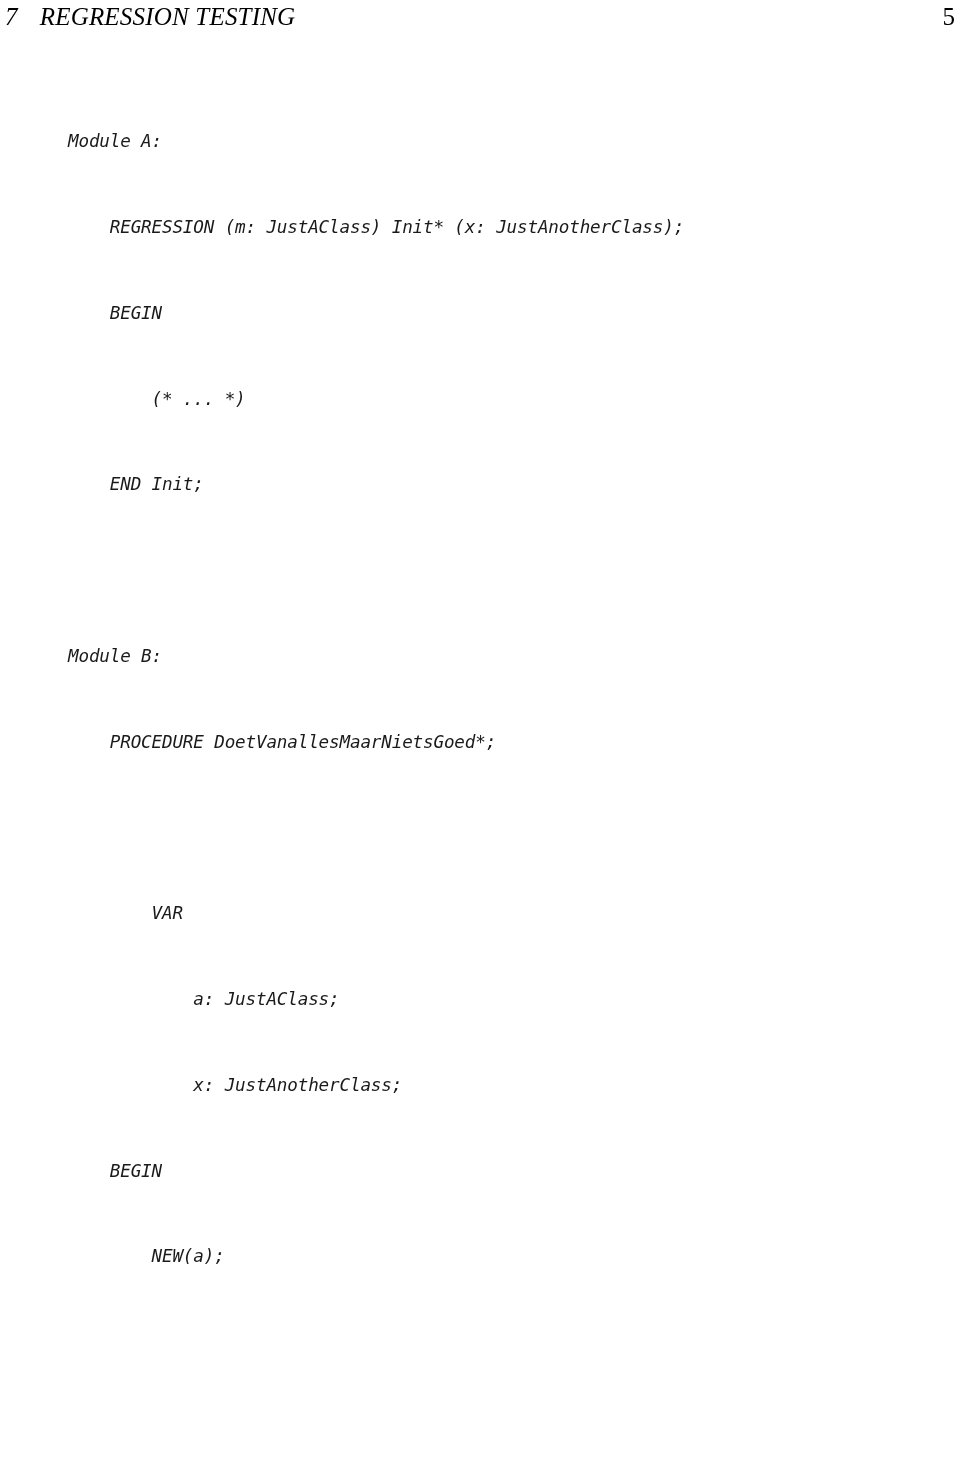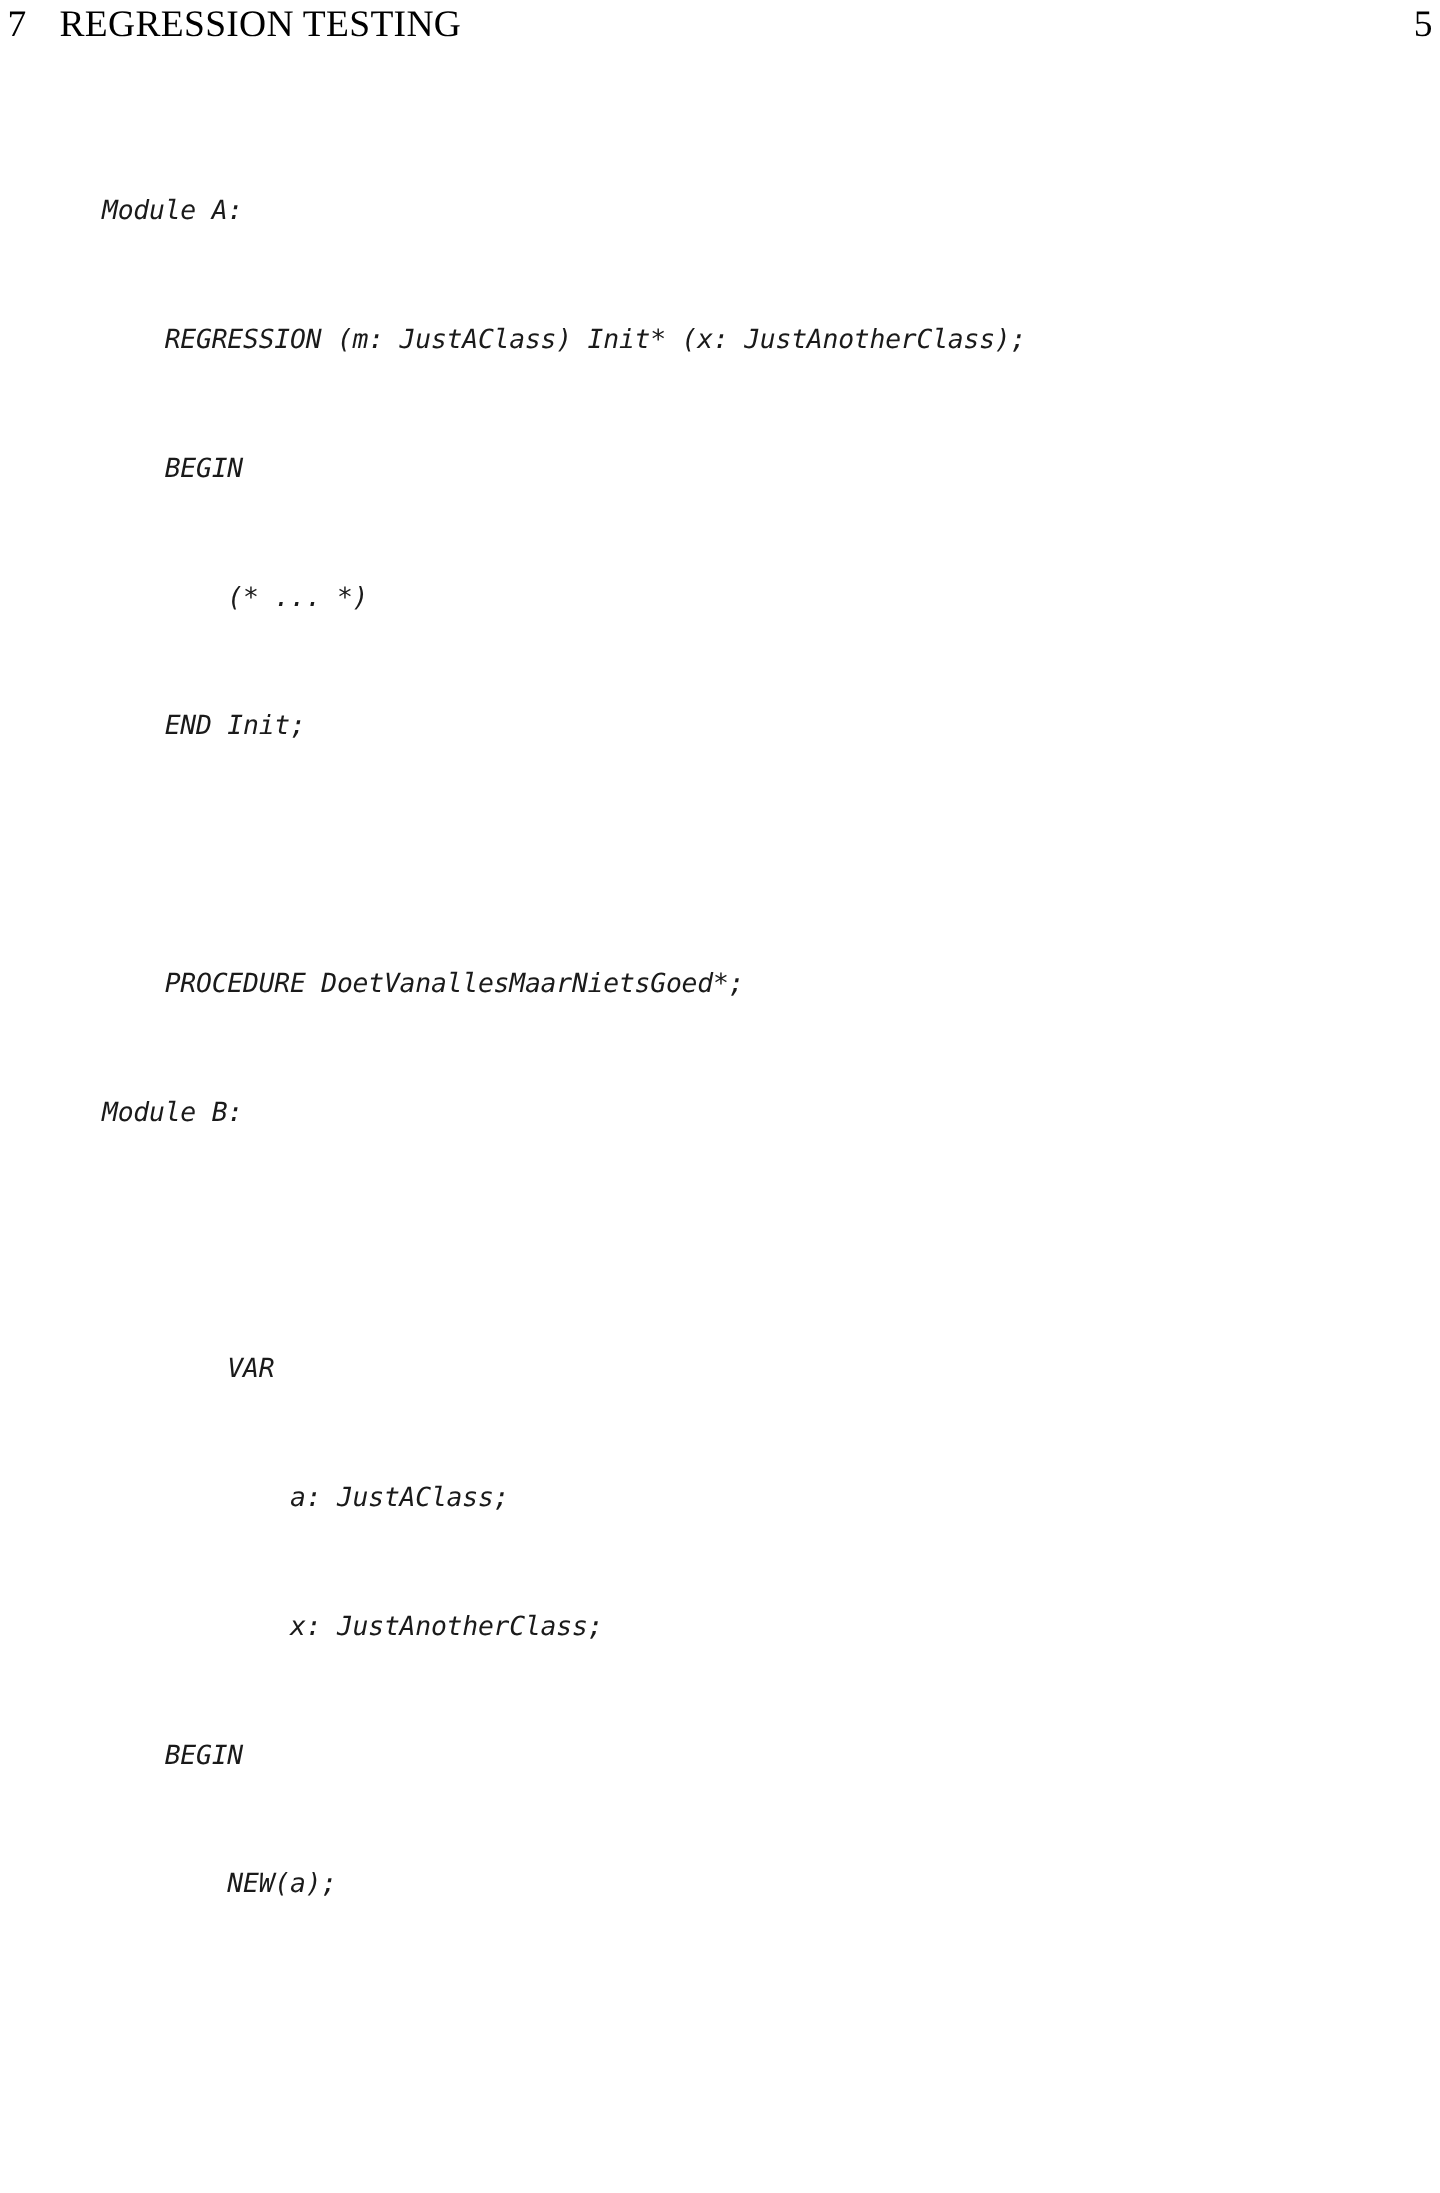--- a/index.html
+++ b/index.html
@@ -27,20 +27,21 @@
   .runhead {
     position: relative;
     height: 46px;
     font-size: 25px;
     line-height: 34px;
   }
   .runhead .rh-left {
     position: absolute;
     left: 0;
     top: 0;
+    font-style: italic;
     white-space: nowrap;
     letter-spacing: 0.2px;
   }
   .runhead .rh-num {
     display: inline-block;
     margin-right: 22px;
   }
   .runhead .rh-title {
     display: inline-block;
   }
@@ -77,22 +78,22 @@
     <div class="rh-right">5</div>
   </div>
 
   <div class="codeblock">
     <span class="cl">Module A:</span>
     <span class="cl">    REGRESSION (m: JustAClass) Init* (x: JustAnotherClass);</span>
     <span class="cl">    BEGIN</span>
     <span class="cl">        (* ... *)</span>
     <span class="cl">    END Init;</span>
     <span class="blank"></span>
+    <span class="cl">Module B:</span>
     <span class="cl">    PROCEDURE DoetVanallesMaarNietsGoed*;</span>
-    <span class="cl">Module B:</span>
     <span class="blank"></span>
     <span class="cl">        VAR</span>
     <span class="cl">            a: JustAClass;</span>
     <span class="cl">            x: JustAnotherClass;</span>
     <span class="cl">    BEGIN</span>
     <span class="cl">        NEW(a);</span>
     
     
     
   </div>

